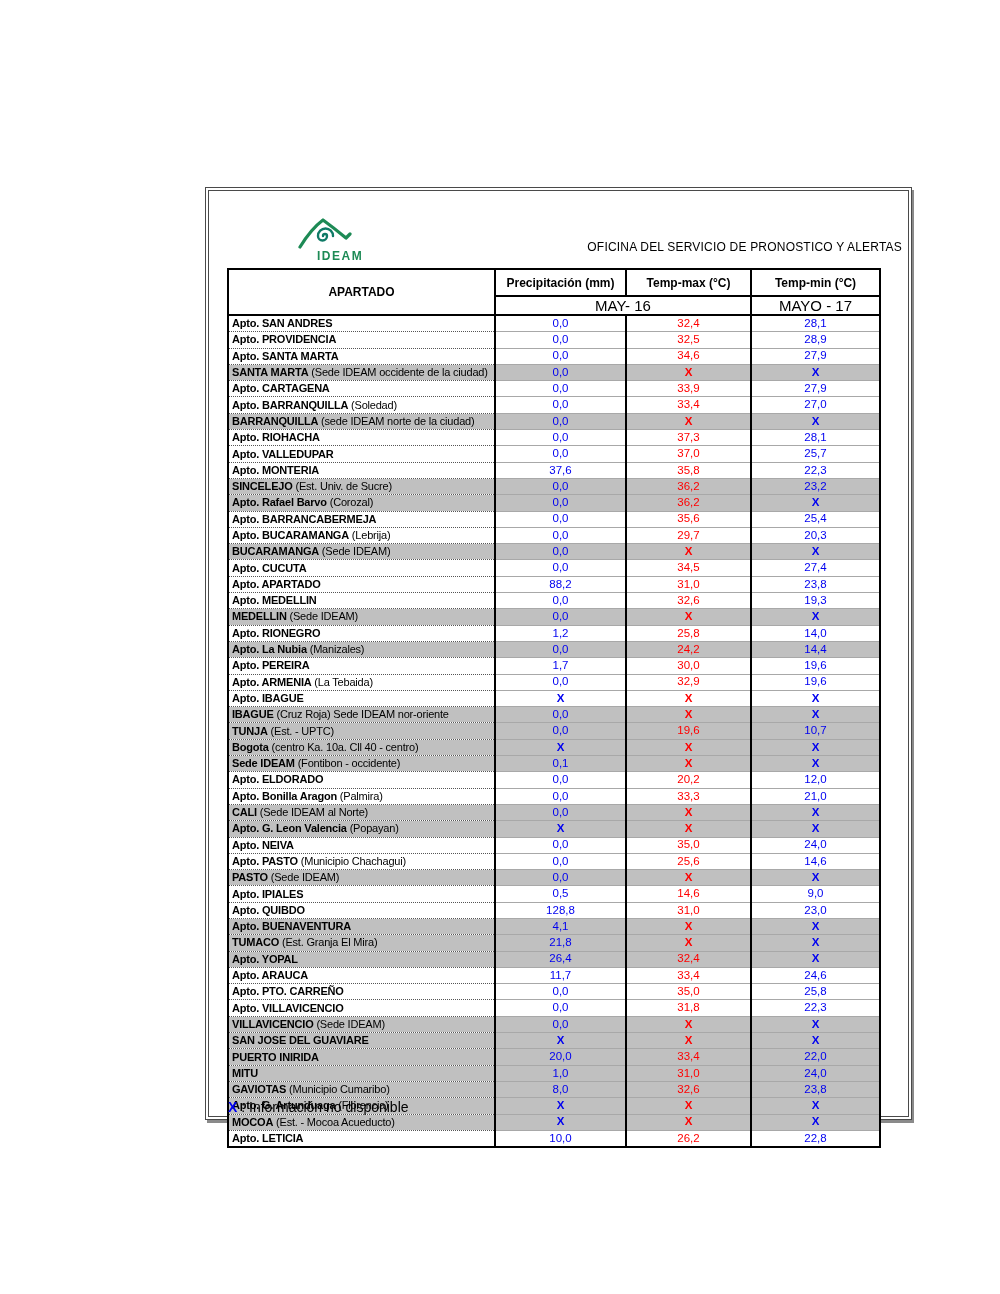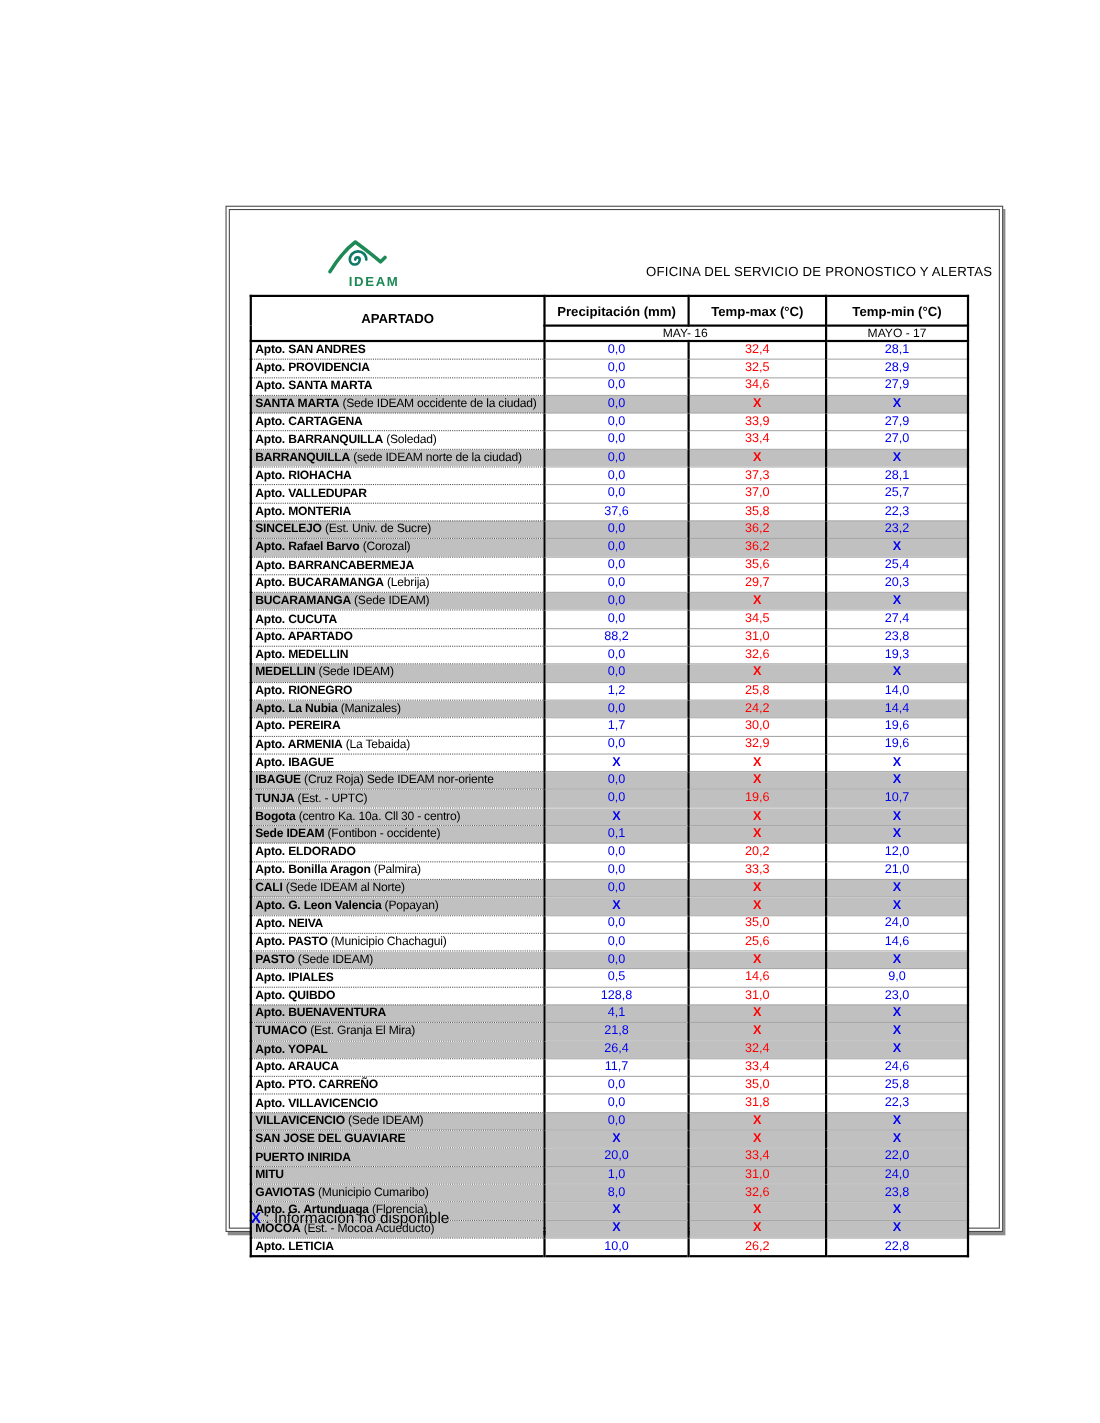--- a/index.html
+++ b/index.html
@@ -32,21 +32,21 @@
     position:absolute; left:18px; top:77px; width:652px;
     border-collapse:collapse; table-layout:fixed;
     border:2px solid #000;
   }
   table.data th {
     border:2px solid #000; background:#fff; padding:0 2px;
     font-size:12px; color:#000;
   }
   th.col-municipio { height:40px; font-size:12px; }
   tr.hdr1 th { height:25px; }
-  tr.hdr2 th { height:12px; font-weight:normal; font-size:11px; }
+  tr.hdr2 th { height:12px; font-weight:normal; font-size:15px; }
   tbody td {
     height:15.31px; padding:0 3px; font-size:11px; line-height:1;
     overflow:hidden; white-space:nowrap; background:#fff;
   }
   td.name-cell { border-bottom:1px dotted #555; letter-spacing:-0.2px; color:#000; }
   td.name-cell b { font-weight:bold; }
   td.name-cell .detail { font-weight:normal; }
   td.val {
     border-left:2px solid #000; border-bottom:1px solid #a8a8a8;
     text-align:center; font-size:11.5px;
@@ -247,21 +247,21 @@
           <td class="val red x">X</td>
           <td class="val blue x">X</td>
         </tr>
         <tr class="gray">
           <td class="name-cell"><b>TUNJA</b><span class="detail"> (Est. - UPTC)</span></td>
           <td class="val blue">0,0</td>
           <td class="val red">19,6</td>
           <td class="val blue">10,7</td>
         </tr>
         <tr class="gray">
-          <td class="name-cell"><b>Bogota</b><span class="detail"> (centro Ka. 10a. Cll 30 - centro)</span></td>
+          <td class="name-cell"><b>Bogota</b><span class="detail"> (centro Ka. 10a. Cll 40 - centro)</span></td>
           <td class="val blue x">X</td>
           <td class="val red x">X</td>
           <td class="val blue x">X</td>
         </tr>
         <tr class="gray">
           <td class="name-cell"><b>Sede IDEAM</b><span class="detail"> (Fontibon - occidente)</span></td>
           <td class="val blue">0,1</td>
           <td class="val red x">X</td>
           <td class="val blue x">X</td>
         </tr>

